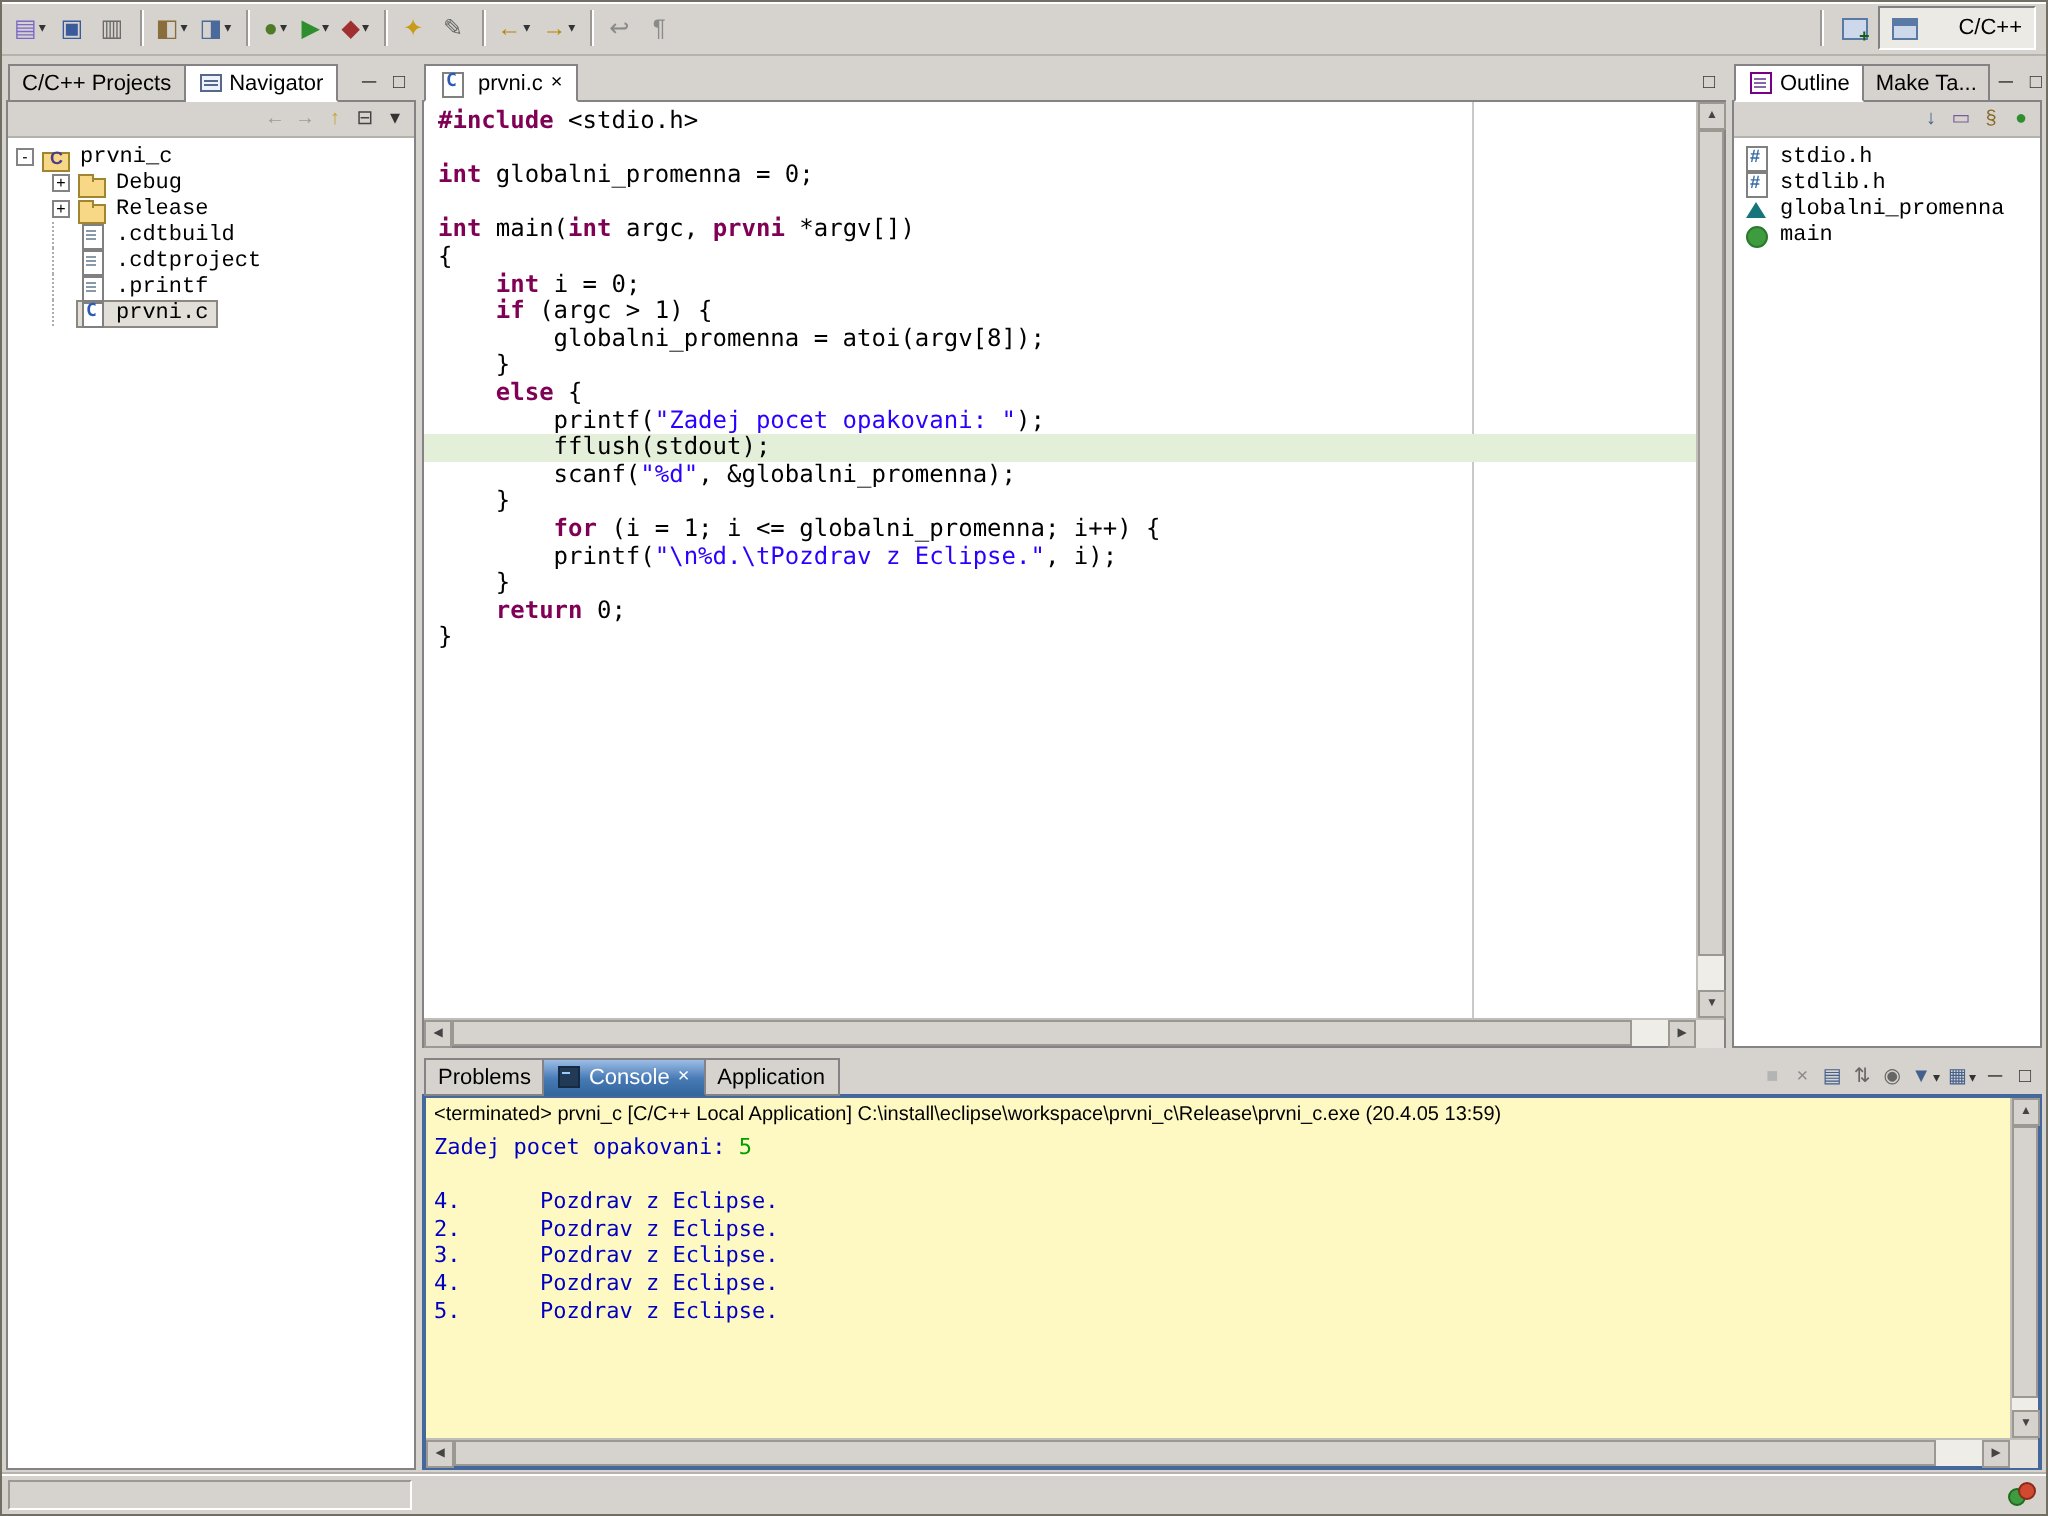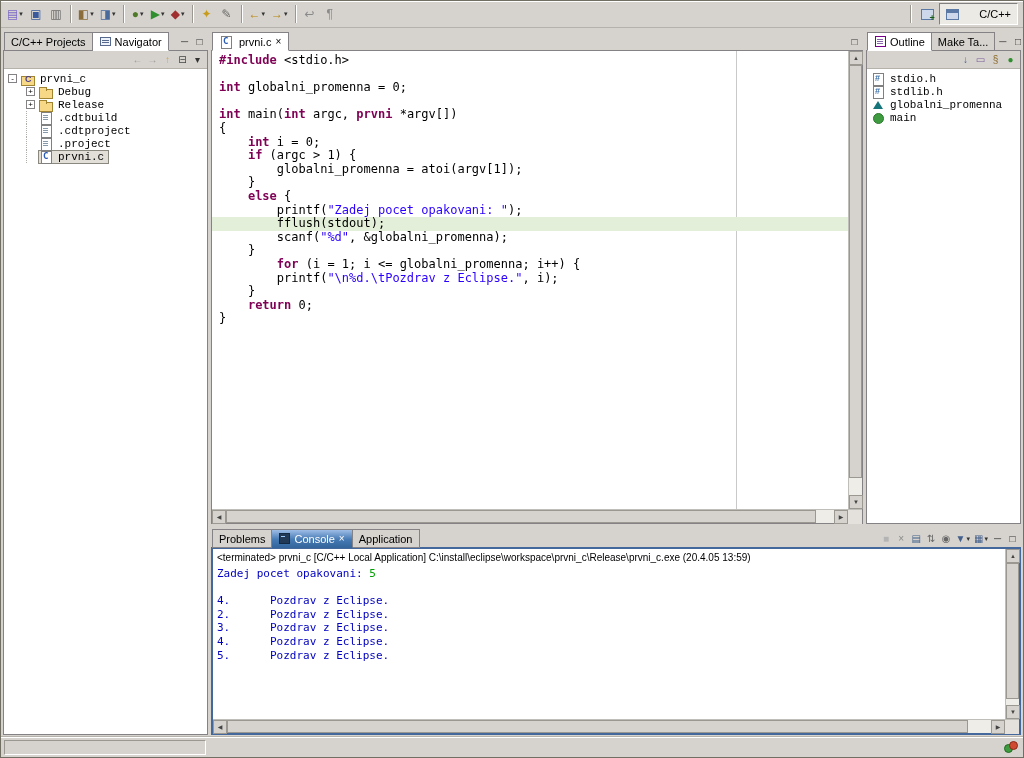--- a/index.html
+++ b/index.html
@@ -101,21 +101,21 @@
   .hscroll{flex:1;display:flex;background:#efede8;min-width:0;}
   .sb-btn{width:14px;height:14px;flex:none;background:var(--chrome);border:1px solid var(--border-mid);display:flex;align-items:center;justify-content:center;color:#444;}
   .sb-btn::before{font-size:6px;line-height:1;}
   .sb-up::before{content:"▲";} .sb-down::before{content:"▼";} .sb-left::before{content:"◀";} .sb-right::before{content:"▶";}
   .sb-track{flex:1;position:relative;}
   .vscroll .sb-thumb{position:absolute;left:0;right:0;top:0;height:96%;background:var(--chrome);border:1px solid var(--border-mid);}
   .hscroll .sb-thumb{position:absolute;top:0;bottom:0;left:0;width:97%;background:var(--chrome);border:1px solid var(--border-mid);}
   .sb-corner{width:14px;height:14px;flex:none;background:#e4e1dc;}
 
   
-  .console-frame{flex:1;display:flex;flex-direction:column;border:2px solid var(--focus-border);background:#ffffff;min-height:0;position:relative;z-index:1;}
+  .console-frame{flex:1;display:flex;flex-direction:column;border:2px solid var(--focus-border);background:#fef9c3;min-height:0;position:relative;z-index:1;}
   .console-main{flex:1;display:flex;min-height:0;}
   .console-text{flex:1;overflow:hidden;min-width:0;padding-top:2px;}
   .console-header{font:10px/14px "Liberation Sans",sans-serif;color:#000;padding:0 4px;margin-bottom:2px;white-space:nowrap;}
   .console-line{white-space:pre;font:11px/13.6px "DejaVu Sans Mono","Liberation Mono",monospace;padding-left:4px;}
   .cseg-out{color:var(--stdout);}
   .cseg-in{color:var(--stdin);}
 
   
   .statusbar{height:20px;flex:none;display:flex;align-items:center;gap:4px;padding:0 3px;border-top:1px solid #fff;box-shadow:0 -1px 0 #b5b2ab;}
   .status-cell{width:202px;height:15px;border:1px solid;border-color:#9a9890 #fff #fff #9a9890;}
@@ -283,21 +283,21 @@
               <span class="sel-wrap">
                 <span class="ico ico-file"></span>
                 <span class="tree-label">.cdtproject</span>
               </span>
             </div>
             <div class="tree-row">
               <span class="tree-indent" style="width: 18px;"></span>
               <span class="tree-branch"></span>
               <span class="sel-wrap">
                 <span class="ico ico-file"></span>
-                <span class="tree-label">.project</span>
+                <span class="tree-label">.printf</span>
               </span>
             </div>
             <div class="tree-row selected">
               <span class="tree-indent" style="width: 18px;"></span>
               <span class="tree-branch"></span>
               <span class="sel-wrap">
                 <span class="ico ico-c-file"></span>
                 <span class="tree-label">prvni.c</span>
               </span>
             </div>
@@ -331,21 +331,21 @@
                 <div class="print-margin"></div>
                 <div class="code-lines">
                     <div class="code-line"><span class="tok-kw">#include</span><span class="tok-pl"> &lt;stdio.h&gt;</span></div>
                     <div class="code-line">&nbsp;</div>
                     <div class="code-line"><span class="tok-kw">int</span><span class="tok-pl"> globalni_promenna = 0;</span></div>
                     <div class="code-line">&nbsp;</div>
                     <div class="code-line"><span class="tok-kw">int</span><span class="tok-pl"> main(</span><span class="tok-kw">int</span><span class="tok-pl"> argc, </span><span class="tok-kw">prvni</span><span class="tok-pl"> *argv[])</span></div>
                     <div class="code-line"><span class="tok-pl">{</span></div>
                     <div class="code-line"><span class="tok-pl">    </span><span class="tok-kw">int</span><span class="tok-pl"> i = 0;</span></div>
                     <div class="code-line"><span class="tok-pl">    </span><span class="tok-kw">if</span><span class="tok-pl"> (argc &gt; 1) {</span></div>
-                    <div class="code-line"><span class="tok-pl">        globalni_promenna = atoi(argv[1]);</span></div>
+                    <div class="code-line"><span class="tok-pl">        globalni_promenna = atoi(argv[8]);</span></div>
                     <div class="code-line"><span class="tok-pl">    }</span></div>
                     <div class="code-line"><span class="tok-pl">    </span><span class="tok-kw">else</span><span class="tok-pl"> {</span></div>
                     <div class="code-line"><span class="tok-pl">        printf(</span><span class="tok-st">"Zadej pocet opakovani: "</span><span class="tok-pl">);</span></div>
                     <div class="code-line current"><span class="tok-pl">        fflush(stdout);</span></div>
                     <div class="code-line"><span class="tok-pl">        scanf(</span><span class="tok-st">"%d"</span><span class="tok-pl">, &amp;globalni_promenna);</span></div>
                     <div class="code-line"><span class="tok-pl">    }</span></div>
                     <div class="code-line"><span class="tok-pl">        </span><span class="tok-kw">for</span><span class="tok-pl"> (i = 1; i &lt;= globalni_promenna; i++) {</span></div>
                     <div class="code-line"><span class="tok-pl">        printf(</span><span class="tok-st">"\n%d.\tPozdrav z Eclipse."</span><span class="tok-pl">, i);</span></div>
                     <div class="code-line"><span class="tok-pl">    }</span></div>
                     <div class="code-line"><span class="tok-pl">    </span><span class="tok-kw">return</span><span class="tok-pl"> 0;</span></div>

